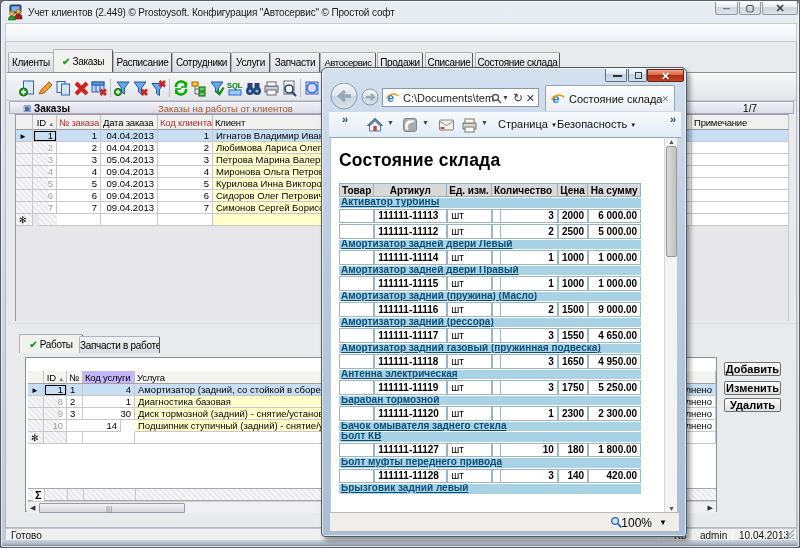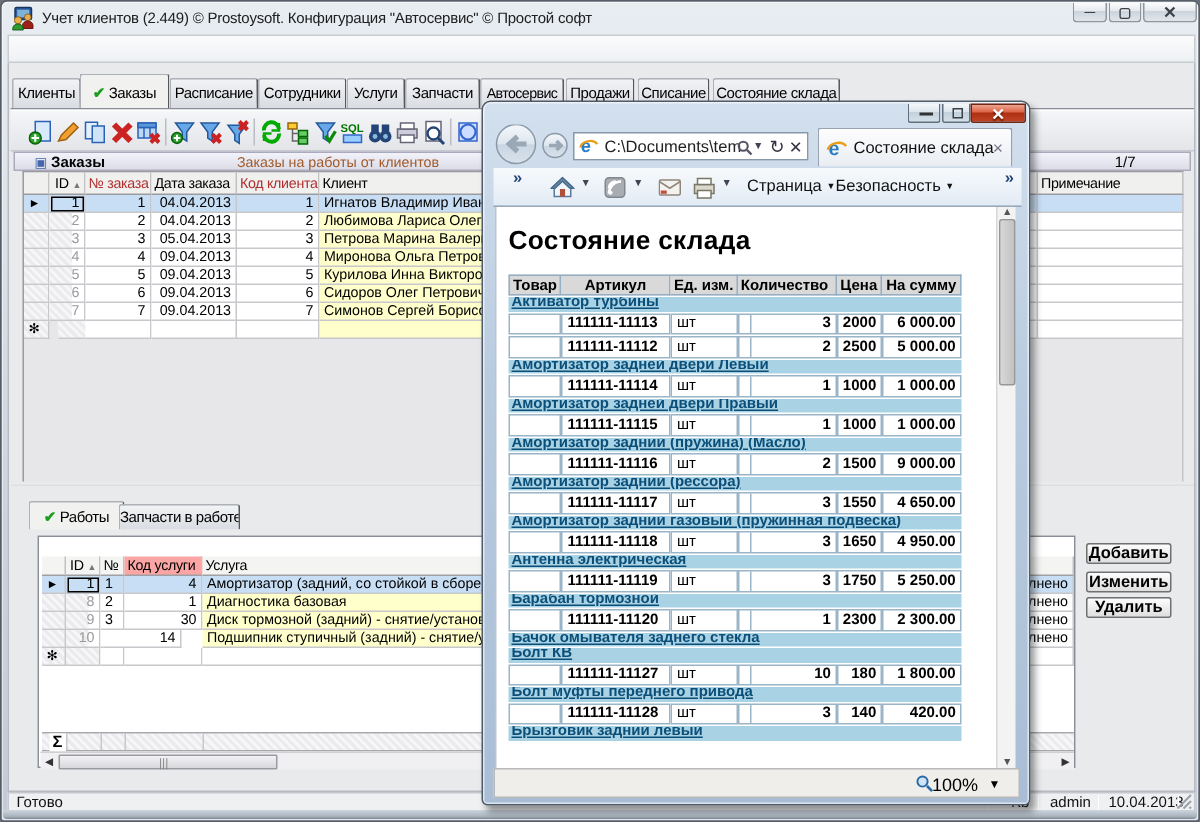--- a/index.html
+++ b/index.html
@@ -252,21 +252,21 @@
         <div class="cell" style="left:466px;top:99px;width:210px"></div>
         <div class="cell" style="left:676px;top:99px;width:97px"></div>
       </div>
   <div id="botpanel">
    <div class="tab active" style="left:12px;top:10px;width:64px;height:19px;padding-top:4px"><span style="color:#1e9e1e;font-weight:bold">✔</span> Работы</div>
    <div class="tab" style="left:72px;top:12px;width:81px;height:17px;padding-top:3px">Запчасти в работе</div>
    <div id="botgrid">
           <div class="hcell" style="left:2px;top:13px;width:16px;height:13px;padding-top:1px;background:#f4f4f2;border-bottom:1px solid #a0a0a4;text-align:left"></div>
           <div class="hcell" style="left:18px;top:13px;width:23px;height:13px;padding-top:1px;background:#f4f4f2;border-bottom:1px solid #a0a0a4;text-align:right">ID <span style="font-size:6px;color:#777">▲</span></div>
           <div class="hcell" style="left:41px;top:13px;width:16px;height:13px;padding-top:1px;background:#f4f4f2;border-bottom:1px solid #a0a0a4;text-align:left">№</div>
-          <div class="hcell" style="left:57px;top:13px;width:52px;height:13px;padding-top:1px;background:#fca5a5;border-bottom:1px solid #a0a0a4;text-align:left">Код услуги</div>
+          <div class="hcell" style="left:57px;top:13px;width:52px;height:13px;padding-top:1px;background:#c4b5fd;border-bottom:1px solid #a0a0a4;text-align:left">Код услуги</div>
           <div class="hcell" style="left:109px;top:13px;width:516px;height:13px;padding-top:1px;background:#f4f4f2;border-bottom:1px solid #a0a0a4;text-align:left">Услуга</div>
           <div class="hcell" style="left:625px;top:13px;width:65px;height:13px;padding-top:1px;background:#f4f4f2;border-bottom:1px solid #a0a0a4;text-align:left"></div>
           <div class="cell hatch sel" style="left:2px;top:26px;width:16px"><span style="color:#000;font-size:8px">►</span></div>
           <div class="cell sel rt" style="left:18px;top:26px;width:23px;outline:1px solid #000;outline-offset:-2px;">1</div>
           <div class="cell sel" style="left:41px;top:26px;width:16px">1</div>
           <div class="cell rt sel" style="left:57px;top:26px;width:52px">4</div>
           <div class="cell sel" style="left:109px;top:26px;width:516px">Амортизатор (задний, со стойкой в сборе) - снятие/установка</div>
           <div class="cell rt sel" style="left:625px;top:26px;width:65px">Выполнено</div>
           <div class="cell hatch" style="left:2px;top:38px;width:16px"></div>
           <div class="cell hatchL rt" style="left:18px;top:38px;width:23px;color:#9a9a9a">8</div>

